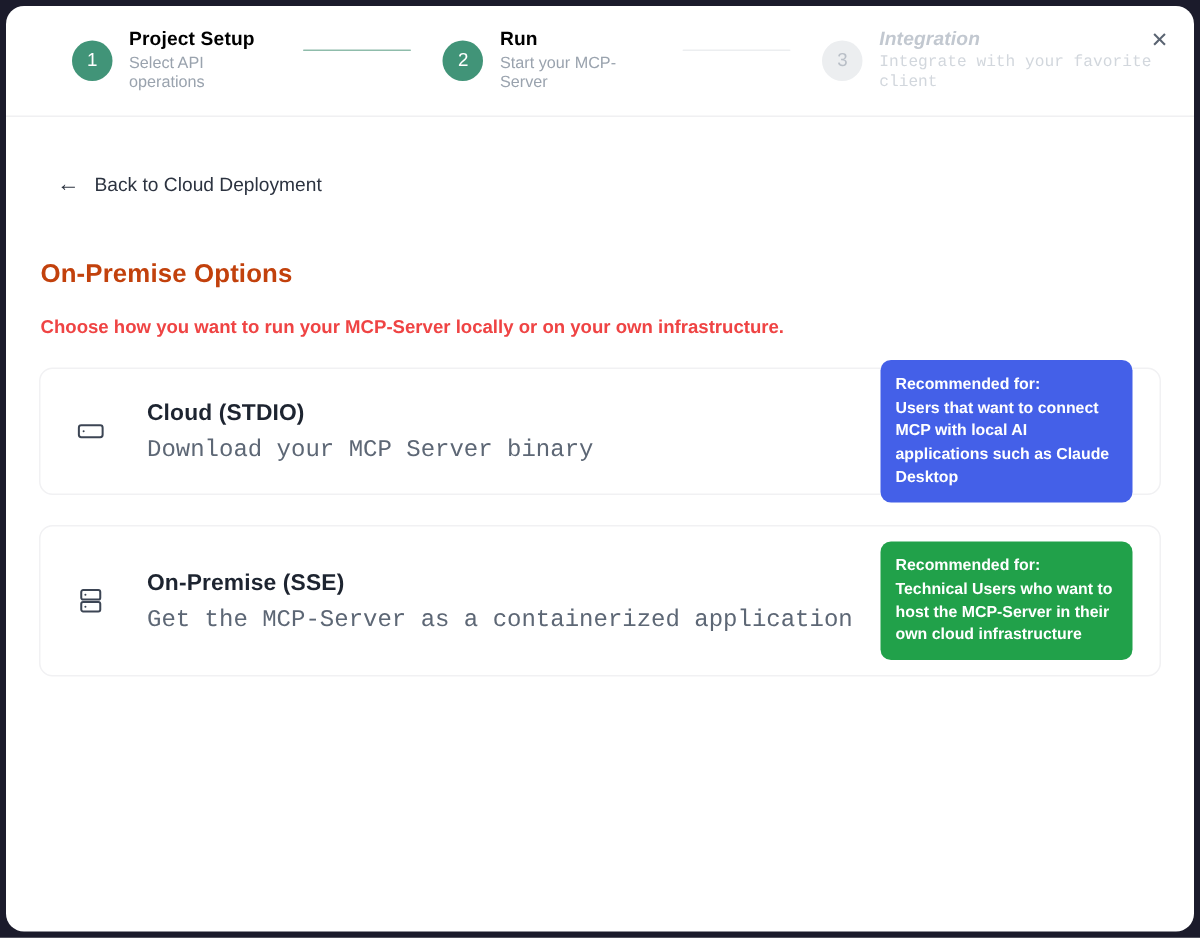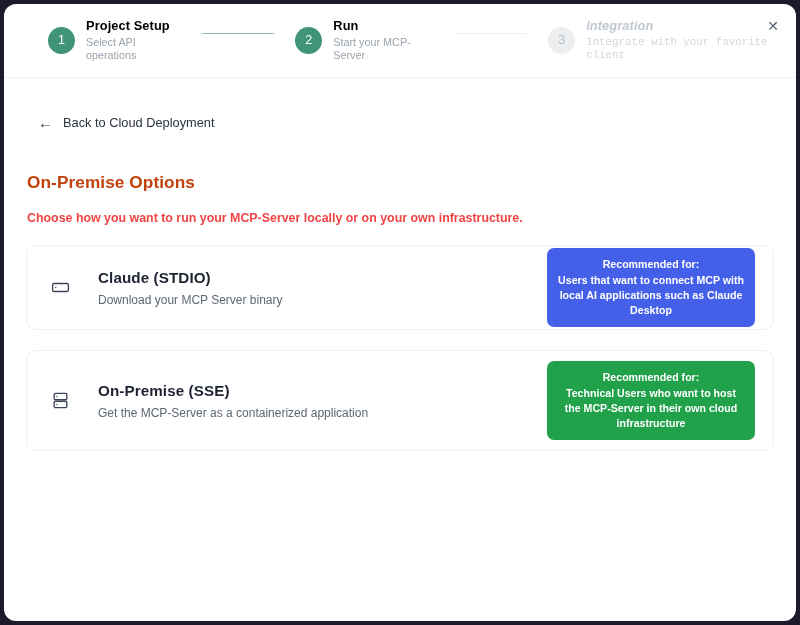--- a/index.html
+++ b/index.html
@@ -169,31 +169,32 @@
 
   .card-title {
     font-size: 15.2px;
     font-weight: bold;
     color: #1d2430;
     letter-spacing: .1px;
   }
 
   .card-sub {
     margin-top: 7px;
-    font-size: 12px;
+    font-size: 16px;
     color: #5d6personally;
     color: #5d6775;
+    font-family: Liberation Mono, monospace;
   }
 
   .badge {
     flex: 0 0 auto;
-    width: 208px;
+    width: 168px;
     border-radius: 7px;
     padding: 9px 10px;
-    text-align: center;
+    text-align: left;
     color: #ffffff;
     font-size: 10.6px;
     font-weight: bold;
     line-height: 1.42;
   }
   .badge-blue  { background: #4460e8; }
   .badge-green { background: #21a14a; }
   .badge-head  { display: block; margin-bottom: 1px; }
 </style>
 </head>
@@ -248,21 +249,21 @@
     <div class="page-sub">Choose how you want to run your MCP-Server locally or on your own infrastructure.</div>
 
     <div class="card" id="card-stdio">
       <div class="card-icon">
         <svg width="19" height="19" viewBox="0 0 24 24" fill="none" stroke="#3c4554" stroke-width="1.7" stroke-linecap="round" stroke-linejoin="round">
           <rect x="2" y="7" width="20" height="10" rx="2"></rect>
           <line x1="6" y1="12" x2="6.01" y2="12"></line>
         </svg>
       </div>
       <div class="card-text">
-        <div class="card-title">Claude (STDIO)</div>
+        <div class="card-title">Cloud (STDIO)</div>
         <div class="card-sub">Download your MCP Server binary</div>
       </div>
       <div class="badge badge-blue">
         <span class="badge-head">Recommended for:</span>
         <span>Users that want to connect MCP with local AI applications such as Claude Desktop</span>
       </div>
     </div>
 
     <div class="card" id="card-sse">
       <div class="card-icon">

